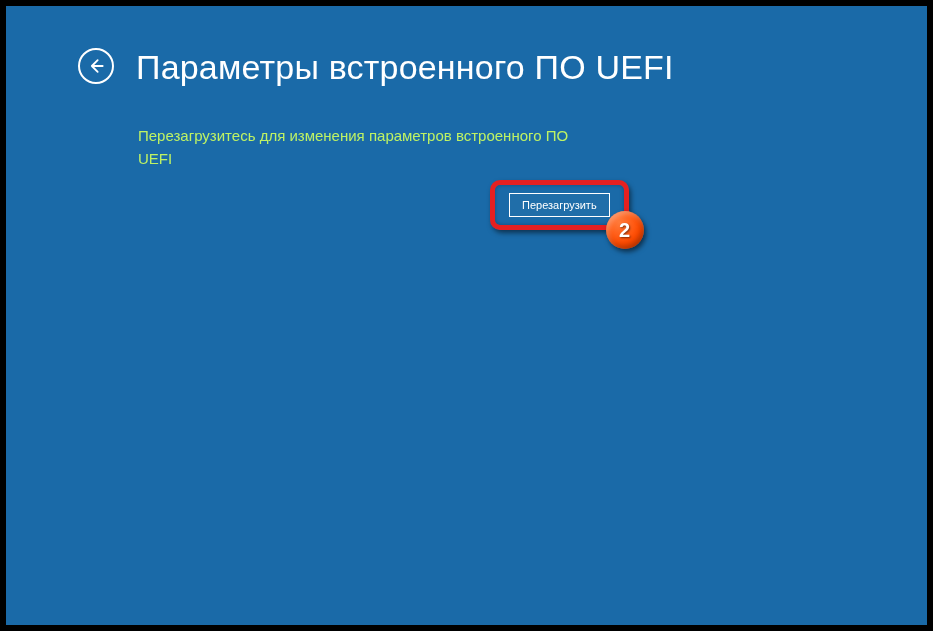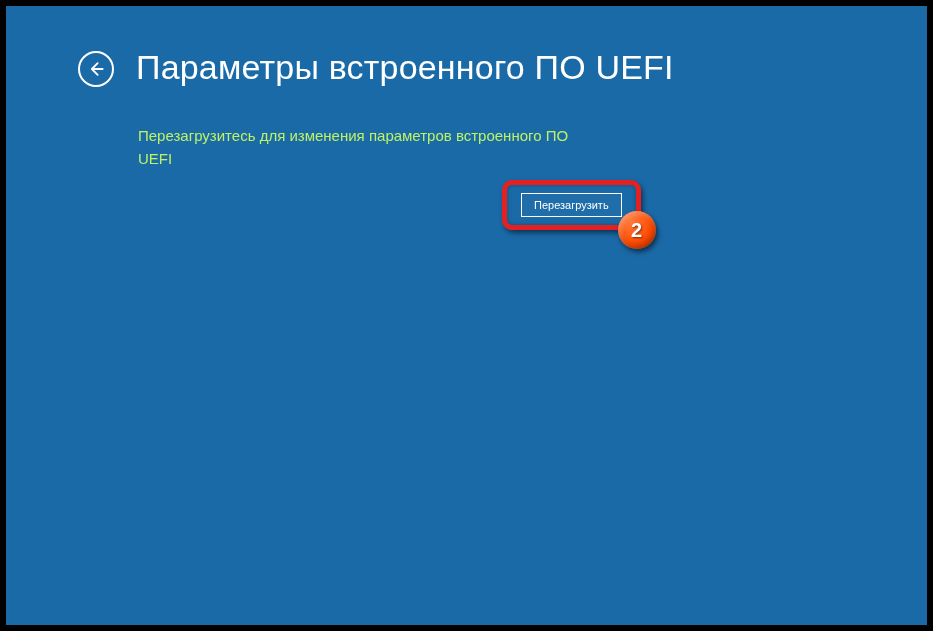--- a/index.html
+++ b/index.html
@@ -26,21 +26,21 @@
     .inner-frame {
       position: absolute;
       top: 14px;
       left: 14px;
       right: 14px;
       bottom: 14px;
       background: #1a6aa8;
     }
     .header-row {
       display: flex;
-      align-items: flex-end;
+      align-items: flex-start;
       padding-top: 28px;
       padding-left: 58px;
     }
     .back-circle {
       width: 36px;
       height: 36px;
       border: 2px solid #fff;
       border-radius: 50%;
       display: flex;
       align-items: center;
@@ -63,21 +63,21 @@
       color: #bef264;
       font-size: 15px;
       font-weight: 400;
       margin-left: 118px;
       margin-top: 38px;
       max-width: 440px;
       line-height: 1.5;
     }
     .button-area {
       position: absolute;
-      left: 482px;
+      left: 470px;
       top: 160px;
     }
     .highlight-box {
       border: 5px solid #e52020;
       border-radius: 10px;
       padding: 8px 14px;
       box-shadow: 2px 3px 5px rgba(0,0,0,0.5), inset 0 0 4px rgba(0,0,0,0.3);
       position: relative;
     }
     .restart-btn {

